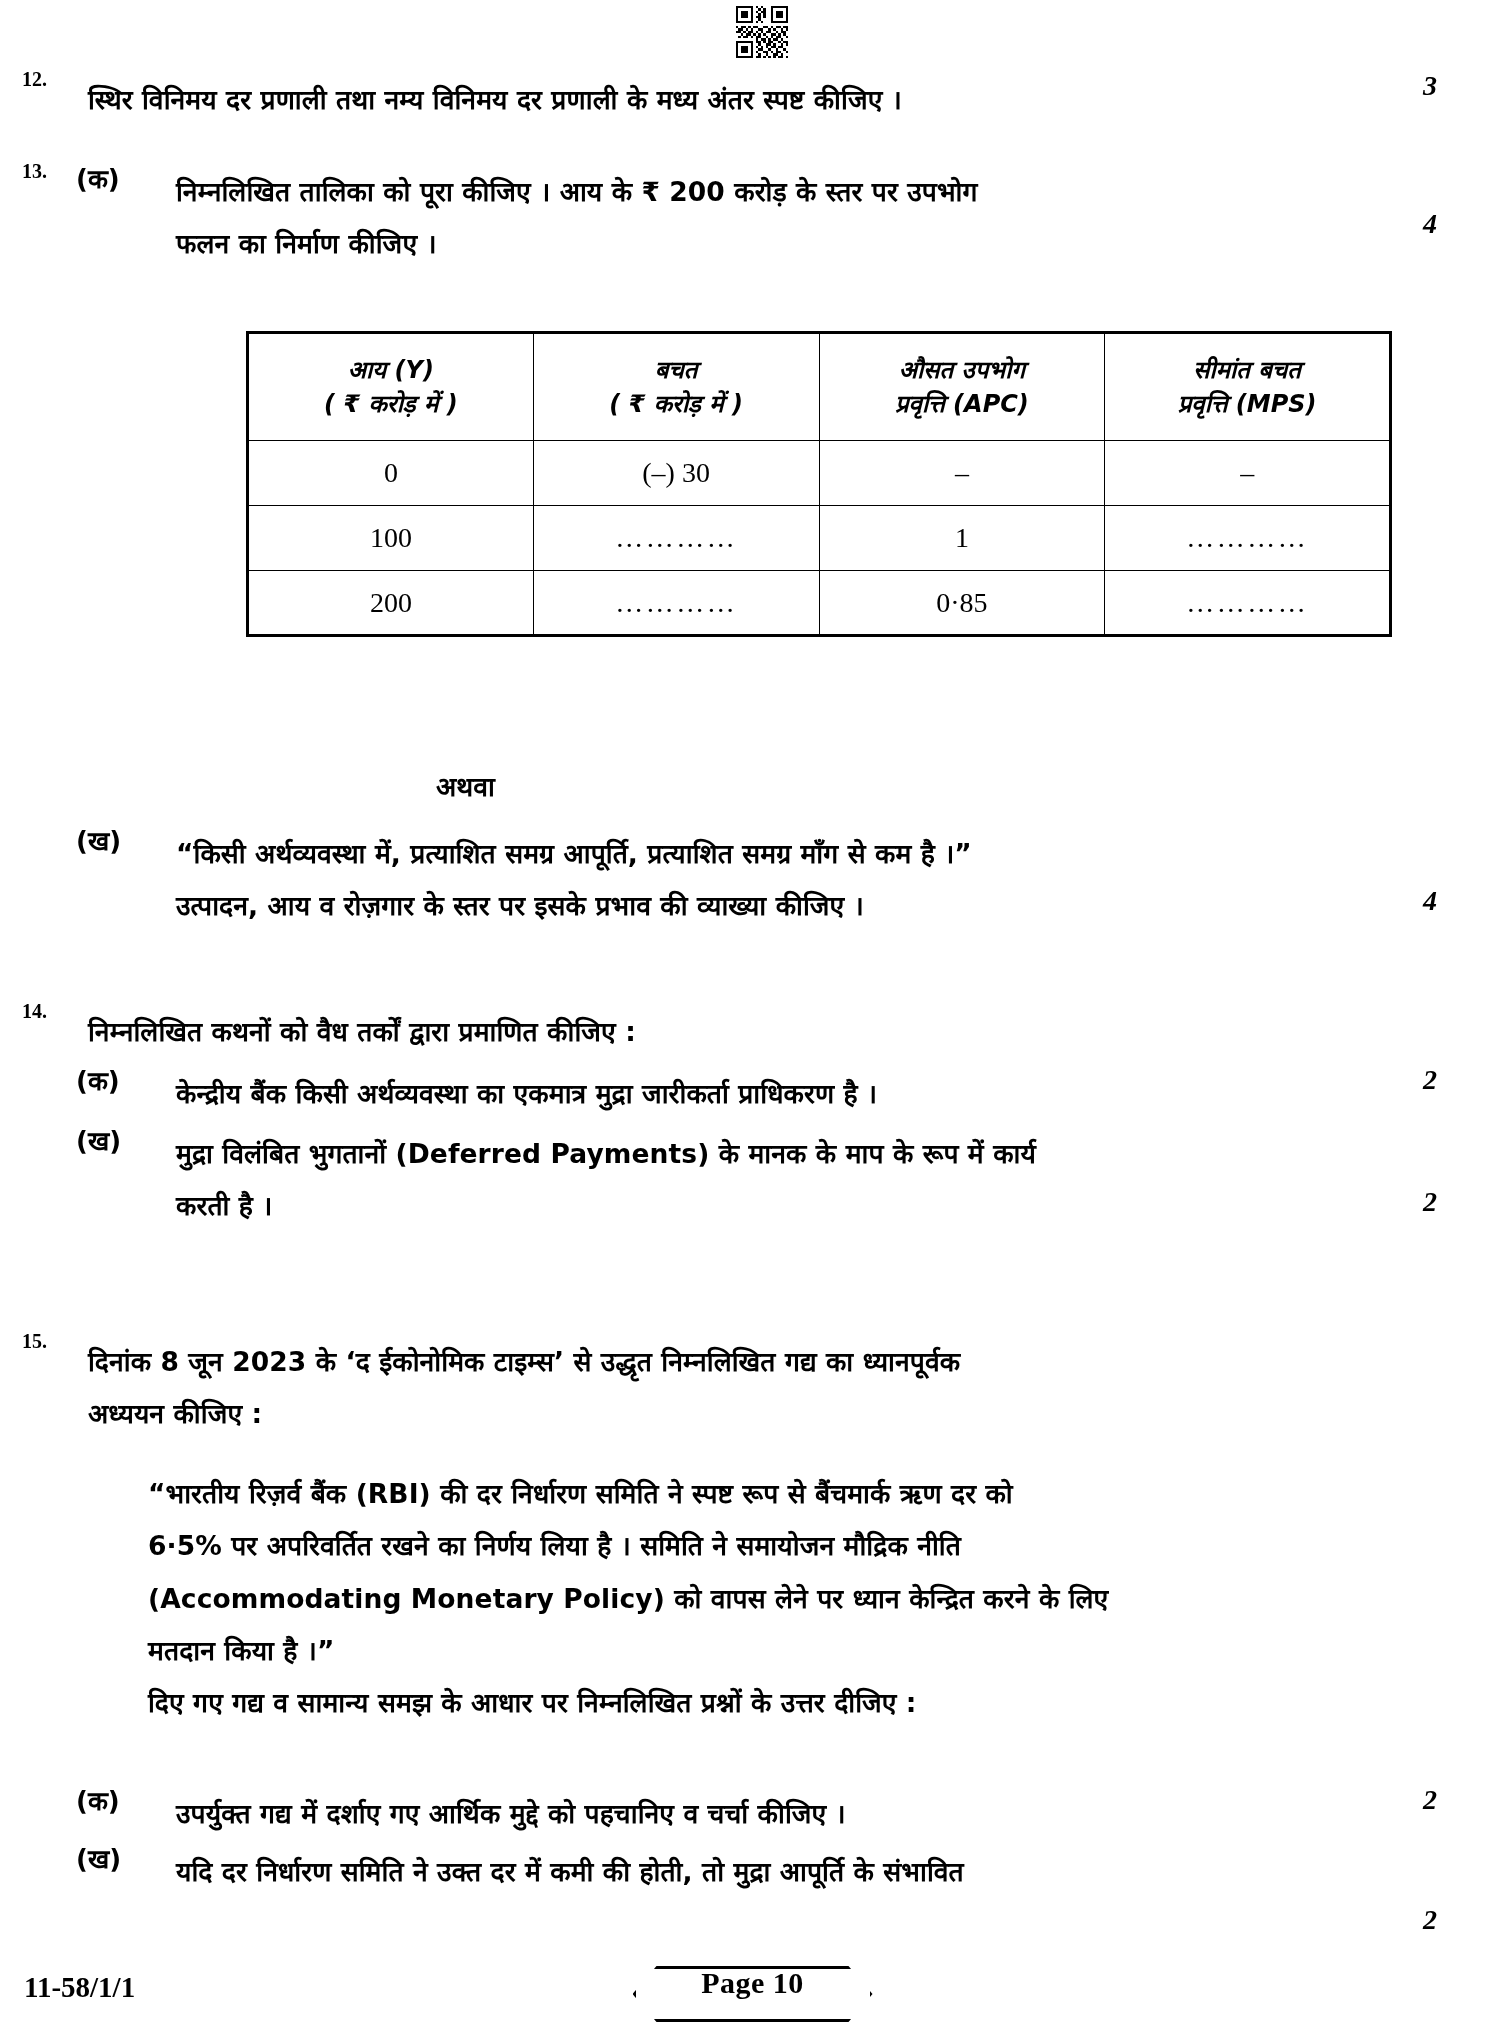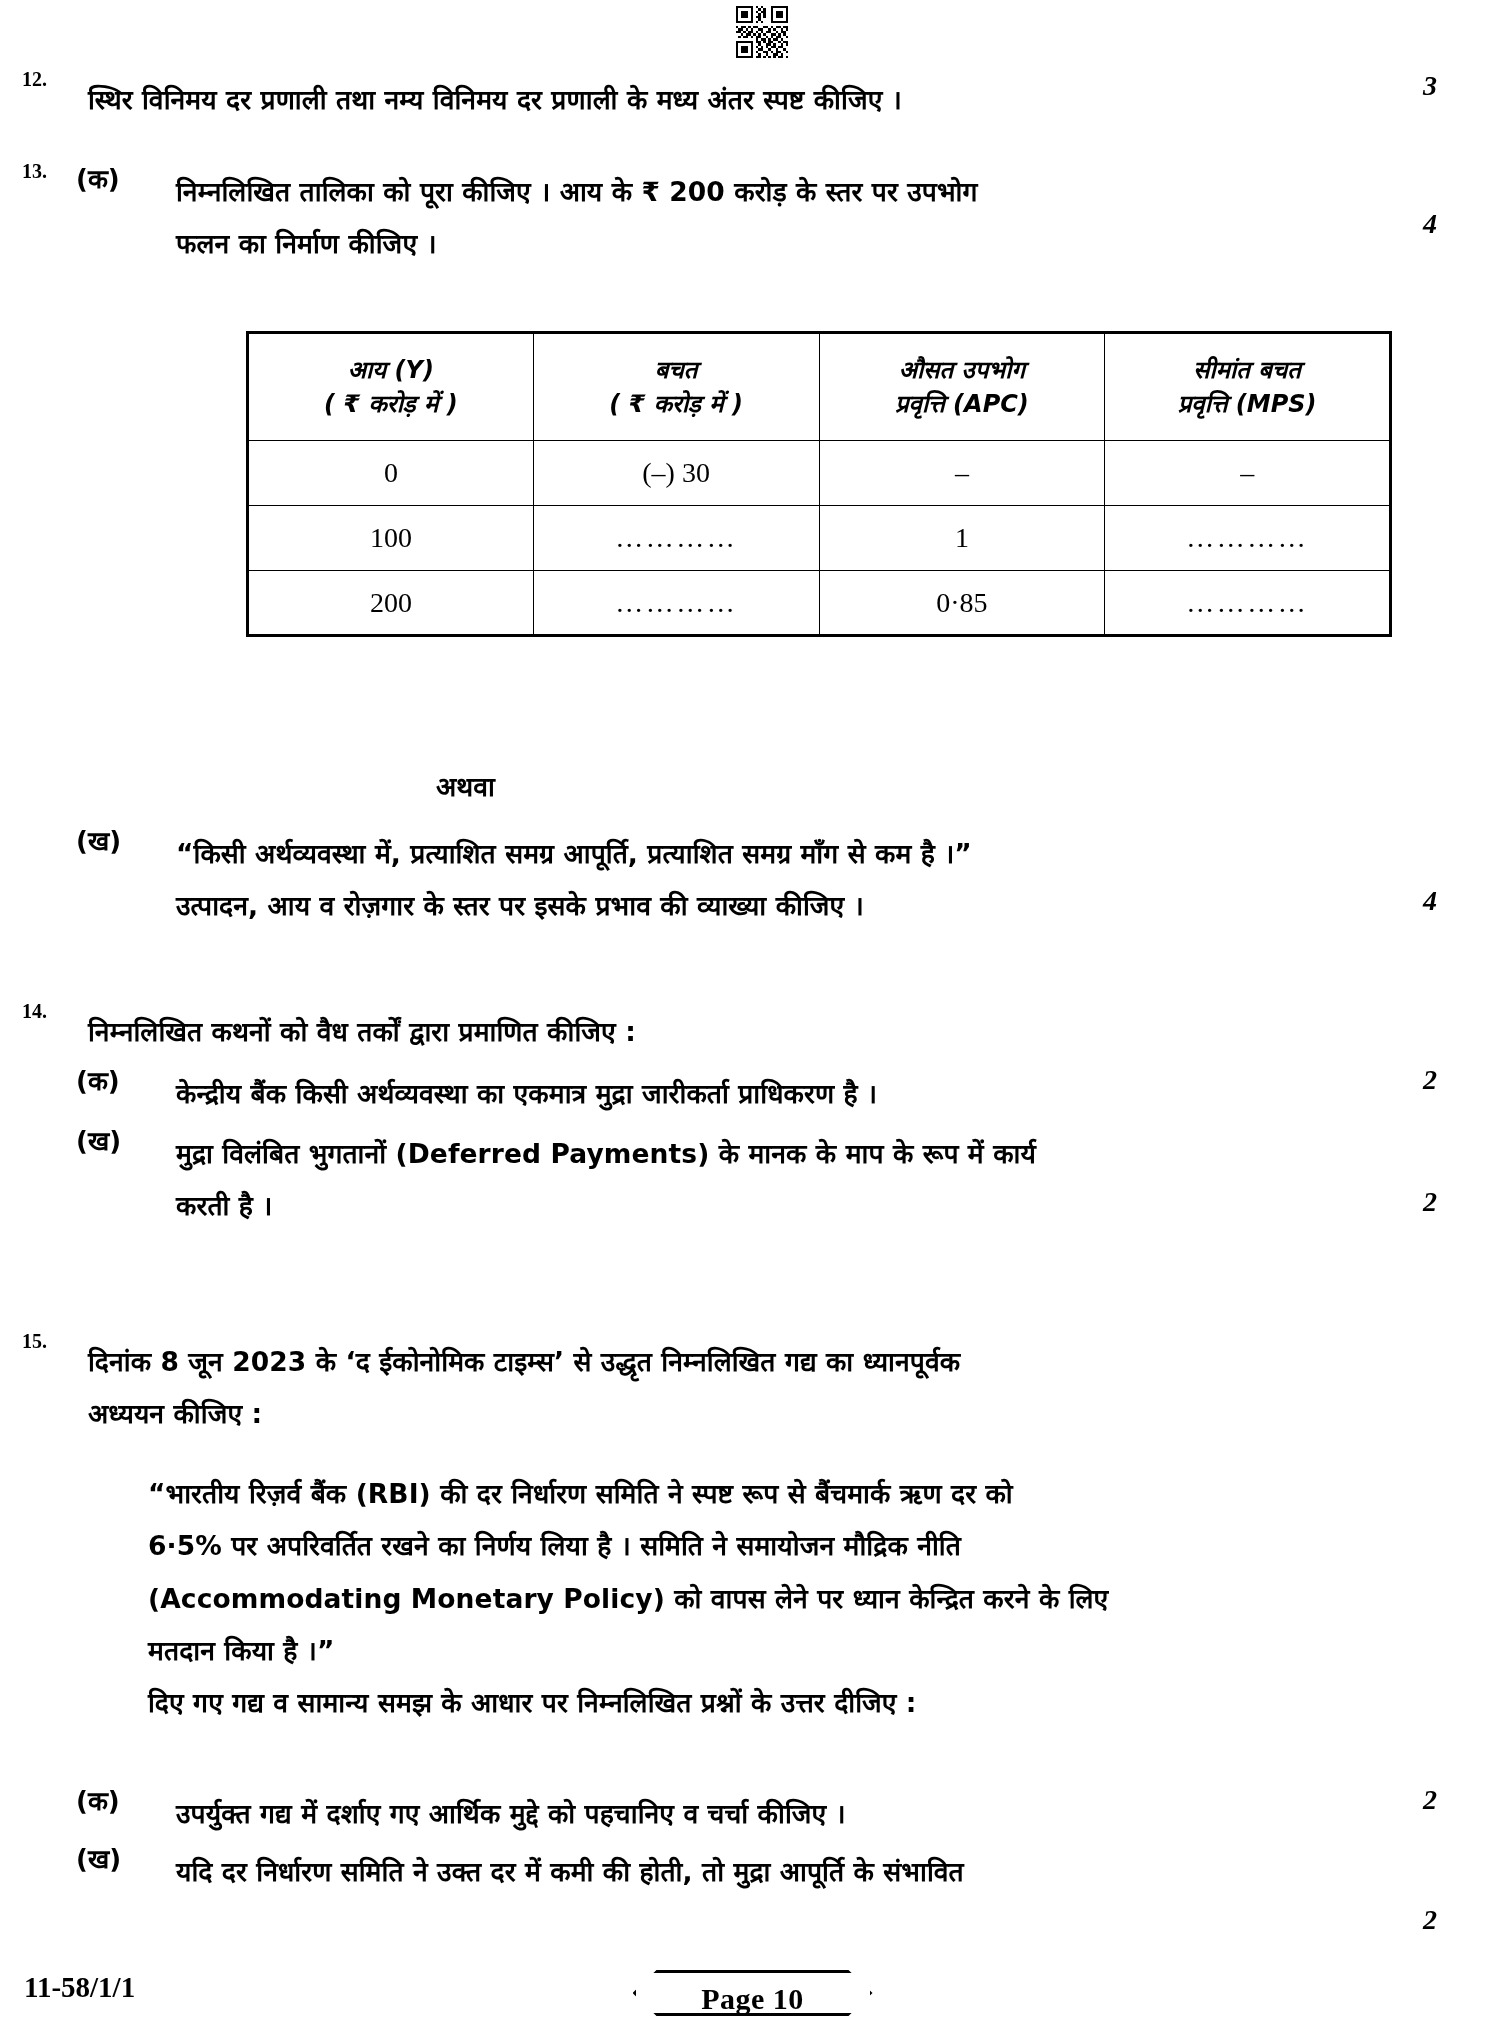--- a/index.html
+++ b/index.html
@@ -146,25 +146,25 @@
     left: 24px;
     bottom: 30px;
     font-family: "Liberation Serif", "DejaVu Serif", serif;
     font-weight: bold;
     font-size: 29px;
   }
   .page-badge {
     position: absolute;
     left: 50%;
     transform: translateX(-50%);
-    bottom: 18px;
+    bottom: 12px;
     width: 240px;
-    height: 46px;
+    height: 56px;
     display: flex;
-    align-items: flex-end;
+    align-items: flex-start;
     justify-content: center;
   }
   .page-badge .hexbg {
     position: absolute;
     inset: 0;
     border: 3px solid #000;
     clip-path: polygon(10% 0%, 90% 0%, 100% 50%, 90% 100%, 10% 100%, 0% 50%);
     -webkit-clip-path: polygon(10% 0%, 90% 0%, 100% 50%, 90% 100%, 10% 100%, 0% 50%);
   }
   .page-badge .hexinner {

